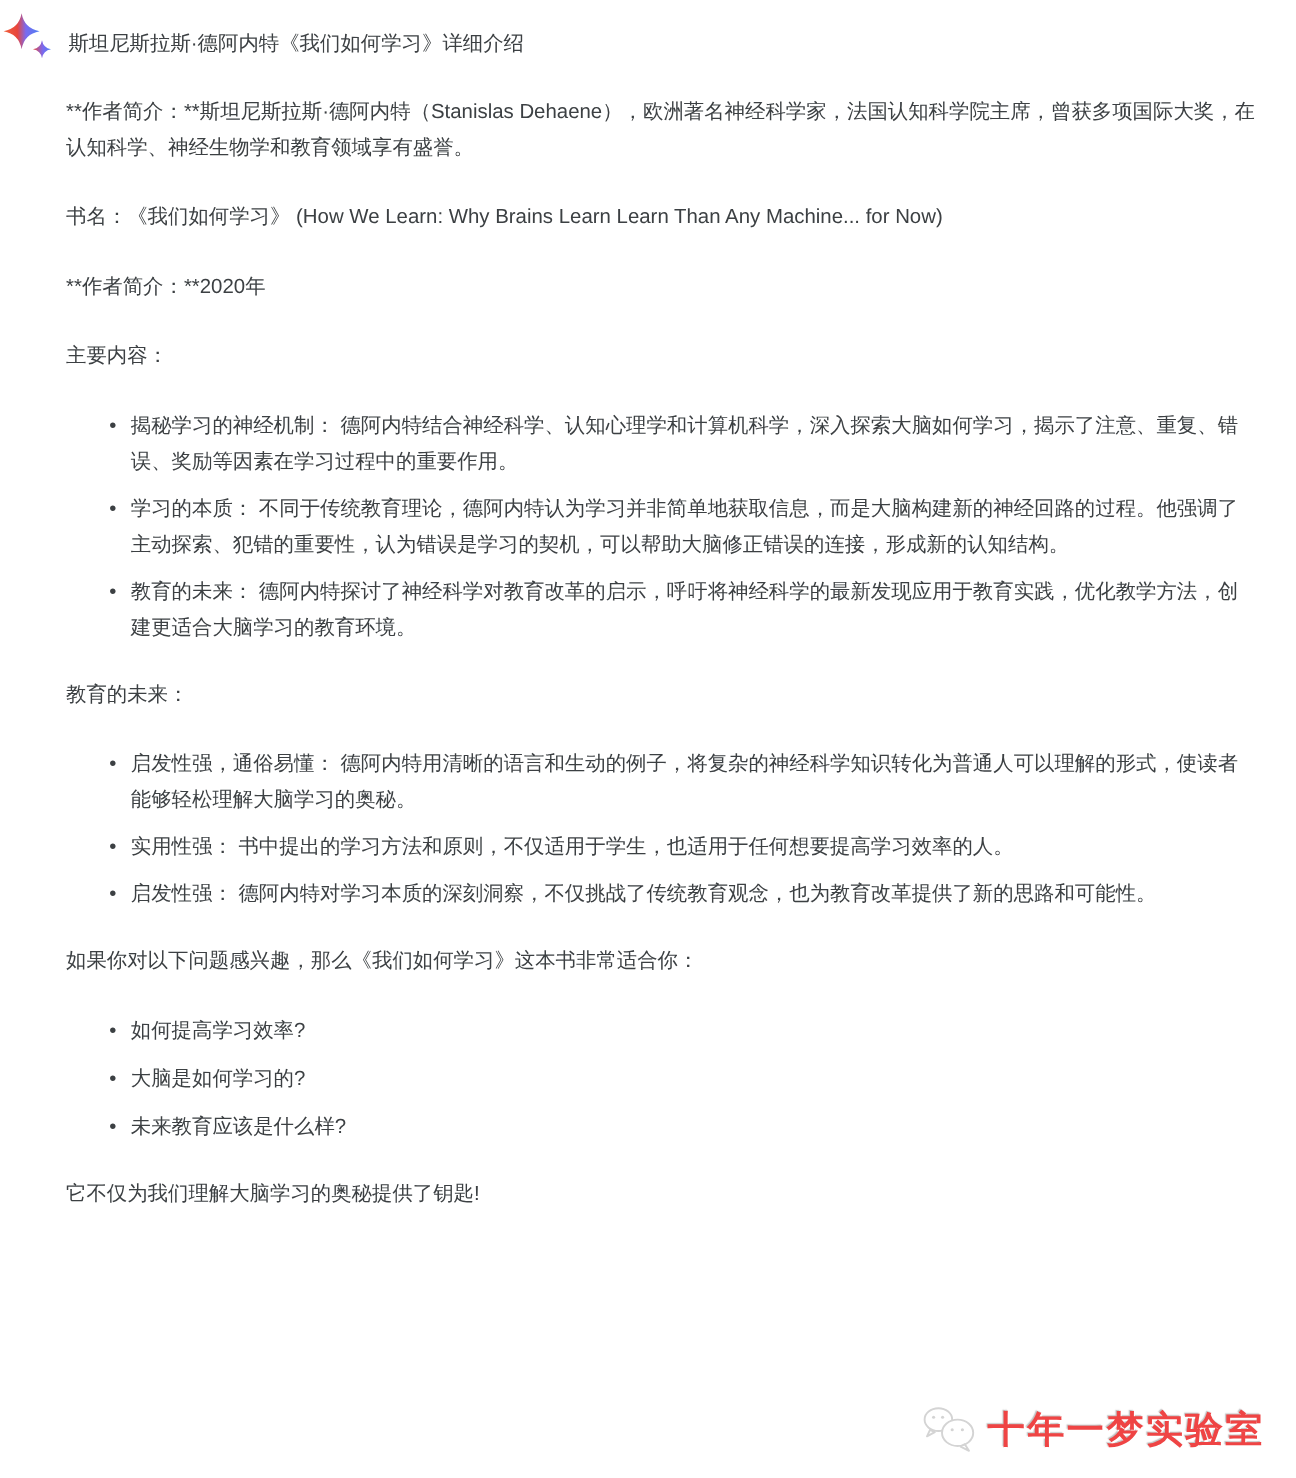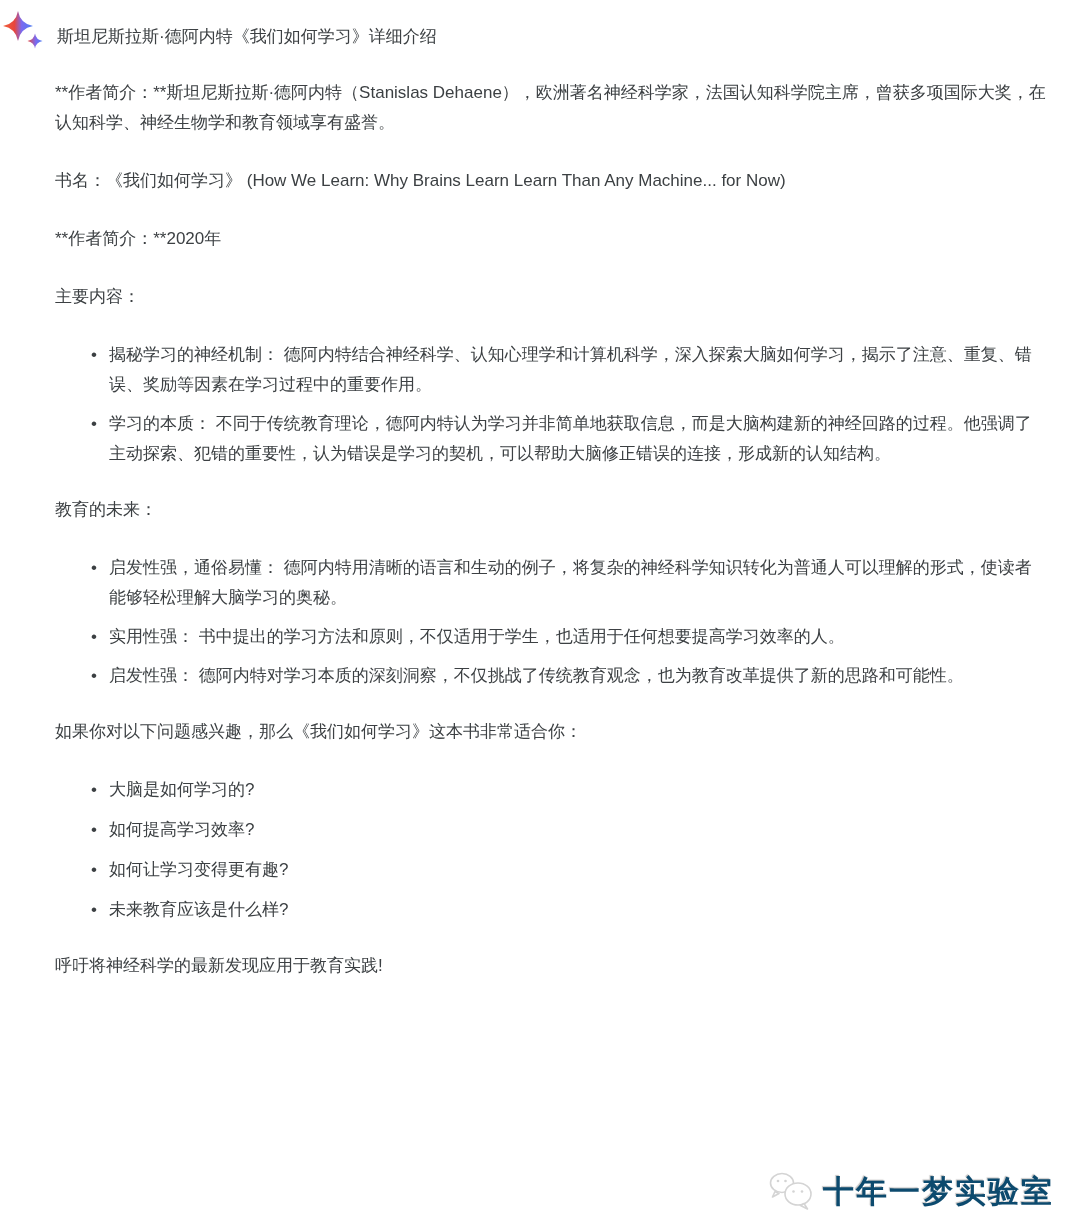--- a/index.html
+++ b/index.html
@@ -64,21 +64,21 @@
     display: flex;
     align-items: center;
     user-select: none;
   }
   .watermark svg { width: 46px; height: 40px; display: block; margin-right: 8px; }
   .watermark-text {
     font-family: "Liberation Serif", "DejaVu Serif", serif;
     font-size: 31px;
     font-weight: 700;
     letter-spacing: 2px;
-    color: #0c4a6e;
+    color: #ef4444;
     text-shadow: 1px 1px 0 #ffffff, -1px -1px 1px #bdbdbd;
   }
 </style>
 </head>
 <body>
 
 <div class="page">
 
   <div class="header-row">
     <span class="spark-wrap">
@@ -107,41 +107,41 @@
 
   <p class="block">书名：《我们如何学习》 (How We Learn: Why Brains Learn Learn Than Any Machine... for Now)</p>
 
   <p class="block">**作者简介：**2020年</p>
 
   <p class="block">主要内容：</p>
 
   <ul class="bullets">
     <li>揭秘学习的神经机制： 德阿内特结合神经科学、认知心理学和计算机科学，深入探索大脑如何学习，揭示了注意、重复、错误、奖励等因素在学习过程中的重要作用。</li>
     <li>学习的本质： 不同于传统教育理论，德阿内特认为学习并非简单地获取信息，而是大脑构建新的神经回路的过程。他强调了主动探索、犯错的重要性，认为错误是学习的契机，可以帮助大脑修正错误的连接，形成新的认知结构。</li>
+    <li>教育的未来： 德阿内特探讨了神经科学对教育改革的启示，呼吁将神经科学的最新发现应用于教育实践，优化教学方法，创建更适合大脑学习的教育环境。</li>
   </ul>
 
   <p class="block">教育的未来：</p>
 
   <ul class="bullets">
     <li>启发性强，通俗易懂： 德阿内特用清晰的语言和生动的例子，将复杂的神经科学知识转化为普通人可以理解的形式，使读者能够轻松理解大脑学习的奥秘。</li>
     <li>实用性强： 书中提出的学习方法和原则，不仅适用于学生，也适用于任何想要提高学习效率的人。</li>
     <li>启发性强： 德阿内特对学习本质的深刻洞察，不仅挑战了传统教育观念，也为教育改革提供了新的思路和可能性。</li>
   </ul>
 
   <p class="block">如果你对以下问题感兴趣，那么《我们如何学习》这本书非常适合你：</p>
 
   <ul class="bullets questions">
+    <li>如何提高学习效率?</li>
     <li>大脑是如何学习的?</li>
-    <li>如何提高学习效率?</li>
-    <li>如何让学习变得更有趣?</li>
     <li>未来教育应该是什么样?</li>
   </ul>
 
 
-  <p class="block para-last">呼吁将神经科学的最新发现应用于教育实践!</p>
+  <p class="block para-last">它不仅为我们理解大脑学习的奥秘提供了钥匙!</p>
 
 </div>
 
 <div class="watermark">
   <span>
     <svg viewBox="0 0 46 40" xmlns="http://www.w3.org/2000/svg" aria-hidden="true">
 
       <g stroke="#d4d4d4" stroke-width="1.6" fill="#ffffff">
         <ellipse cx="13" cy="11" rx="11.5" ry="9.5"></ellipse>
         <path d="M6 19.5 L3.5 25 L10 21.5 Z" stroke-linejoin="round"></path>

